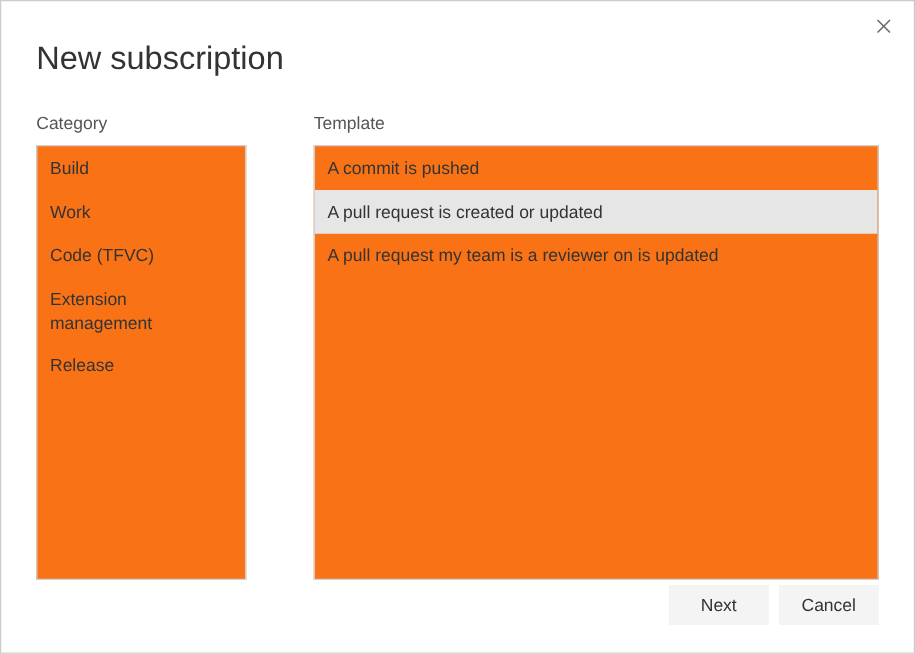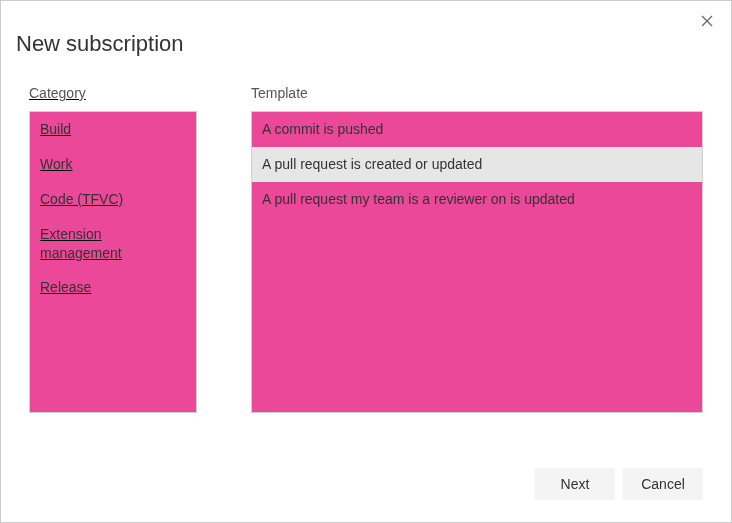--- a/index.html
+++ b/index.html
@@ -26,52 +26,51 @@
       align-items: center;
       justify-content: center;
     }
     .close-btn svg {
       width: 12px;
       height: 12px;
       stroke: #666;
       stroke-width: 1.2;
     }
     .title {
-      font-size: 22px;
+      font-size: 26px;
       font-weight: 300;
       color: #333333;
-      padding: 30px 0 0 15px;
+      padding: 30px 0 0 28px;
     }
     .columns {
       display: flex;
       padding: 28px 28px 0 28px;
       gap: 22px;
     }
     .col {
       display: flex;
       flex-direction: column;
     }
     .col-category {
       width: 168px;
-      text-decoration: underline;
     }
     .col-template {
       flex: 1;
       padding-left: 32px;
     }
     .col-label {
       font-size: 14px;
       color: #555555;
       margin-bottom: 10px;
     }
     .listbox {
       border: 1px solid #d0d0d0;
-      height: 302px;
+      height: 348px;
       overflow-y: auto;
-      background: #ec4899;
+      background: #f97316;
     }
     .list-item {
       padding: 8px 10px;
       font-size: 14px;
       color: #333333;
       cursor: pointer;
       line-height: 1.35;
     }
     .list-item.selected {
       background: #e6e6e6;

